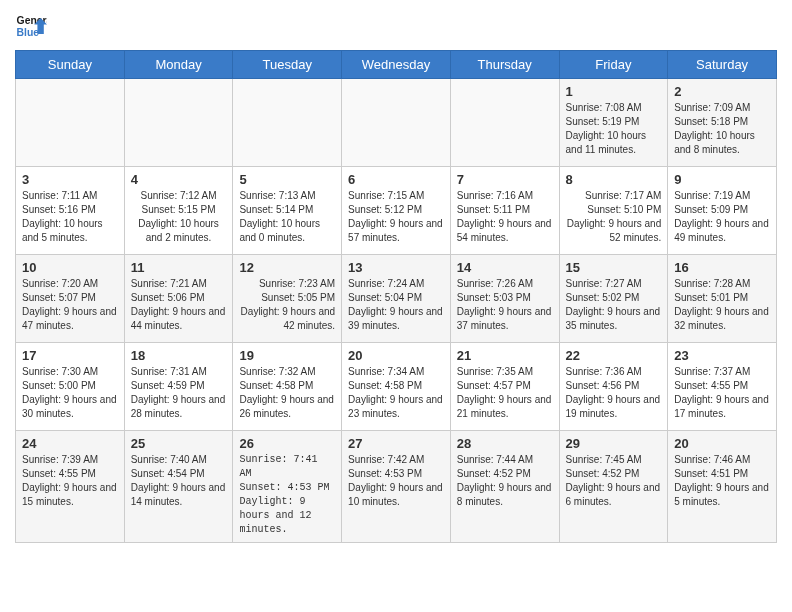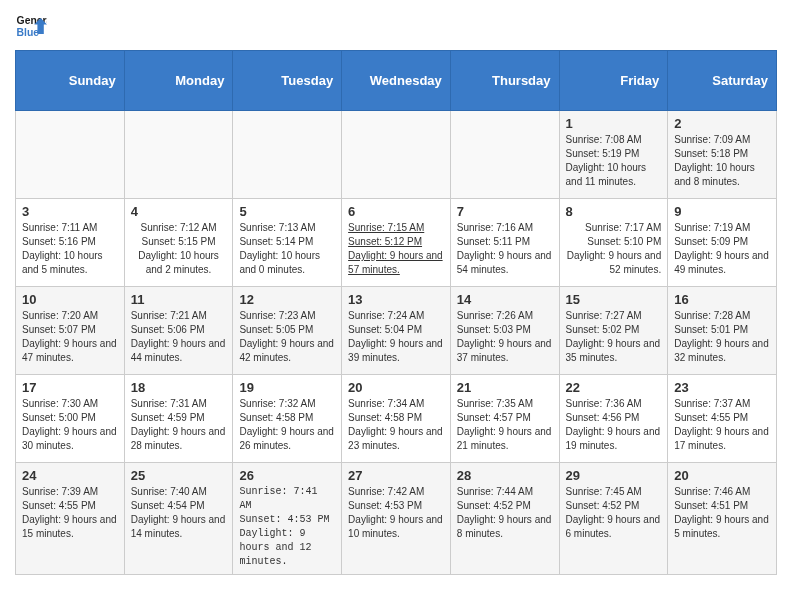--- a/index.html
+++ b/index.html
@@ -38,24 +38,24 @@
       color: #444;
     }
     .calendar-table {
       width: 100%;
       border-collapse: collapse;
       table-layout: fixed;
     }
     .calendar-table thead th {
       background-color: #3a7bc8;
       color: white;
-      text-align: right;
-      padding: 22px 8px;
+      text-align: center;
+      padding: 6px 8px;
       font-size: 13px;
-      font-weight: bold;
+      font-weight: normal;
       border: 1px solid #2e6ab0;
     }
     .calendar-table tbody td {
       vertical-align: top;
       border: 1px solid #ccc;
       padding: 5px 6px;
       font-size: 10.5px;
       color: #333;
       min-height: 80px;
       height: 88px;
@@ -145,21 +145,21 @@
 Daylight: 10 hours and 2 minutes.</div>
         </td>
         <td>
           <span class="day-number">5</span>
           <div class="day-info" style="white-space: pre-line;">Sunrise: 7:13 AM
 Sunset: 5:14 PM
 Daylight: 10 hours and 0 minutes.</div>
         </td>
         <td>
           <span class="day-number">6</span>
-          <div class="day-info" style="white-space: pre-line; text-decoration: underline;">Sunrise: 7:15 AM
+          <div class="day-info" style="white-space: pre-line;">Sunrise: 7:15 AM
 Sunset: 5:12 PM
 Daylight: 9 hours and 57 minutes.</div>
         </td>
         <td>
           <span class="day-number">7</span>
           <div class="day-info" style="white-space: pre-line;">Sunrise: 7:16 AM
 Sunset: 5:11 PM
 Daylight: 9 hours and 54 minutes.</div>
         </td>
         <td>
@@ -183,21 +183,21 @@
 Daylight: 9 hours and 47 minutes.</div>
         </td>
         <td>
           <span class="day-number">11</span>
           <div class="day-info" style="white-space: pre-line;">Sunrise: 7:21 AM
 Sunset: 5:06 PM
 Daylight: 9 hours and 44 minutes.</div>
         </td>
         <td>
           <span class="day-number">12</span>
-          <div class="day-info" style="white-space: pre-line;">Sunrise: 7:23 AM
+          <div class="day-info" style="white-space: pre-line; text-align: right;">Sunrise: 7:23 AM
 Sunset: 5:05 PM
 Daylight: 9 hours and 42 minutes.</div>
         </td>
         <td>
           <span class="day-number">13</span>
           <div class="day-info" style="white-space: pre-line;">Sunrise: 7:24 AM
 Sunset: 5:04 PM
 Daylight: 9 hours and 39 minutes.</div>
         </td>
         <td>

